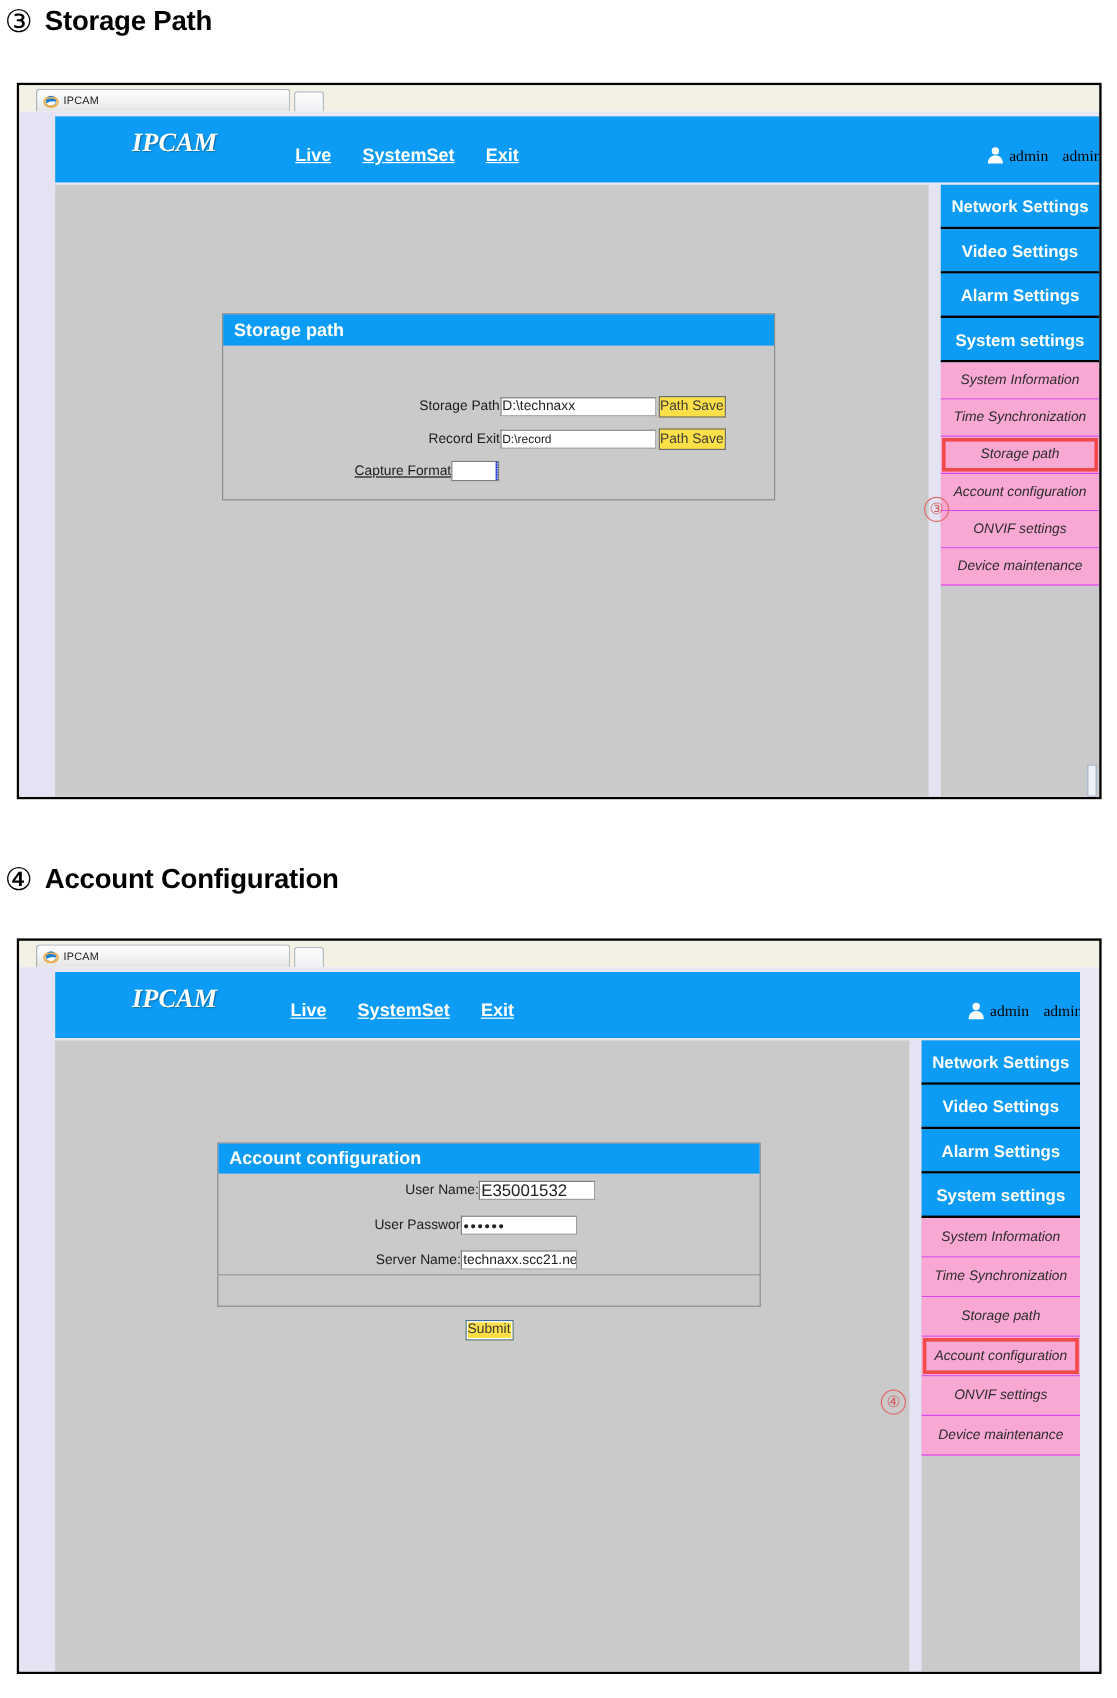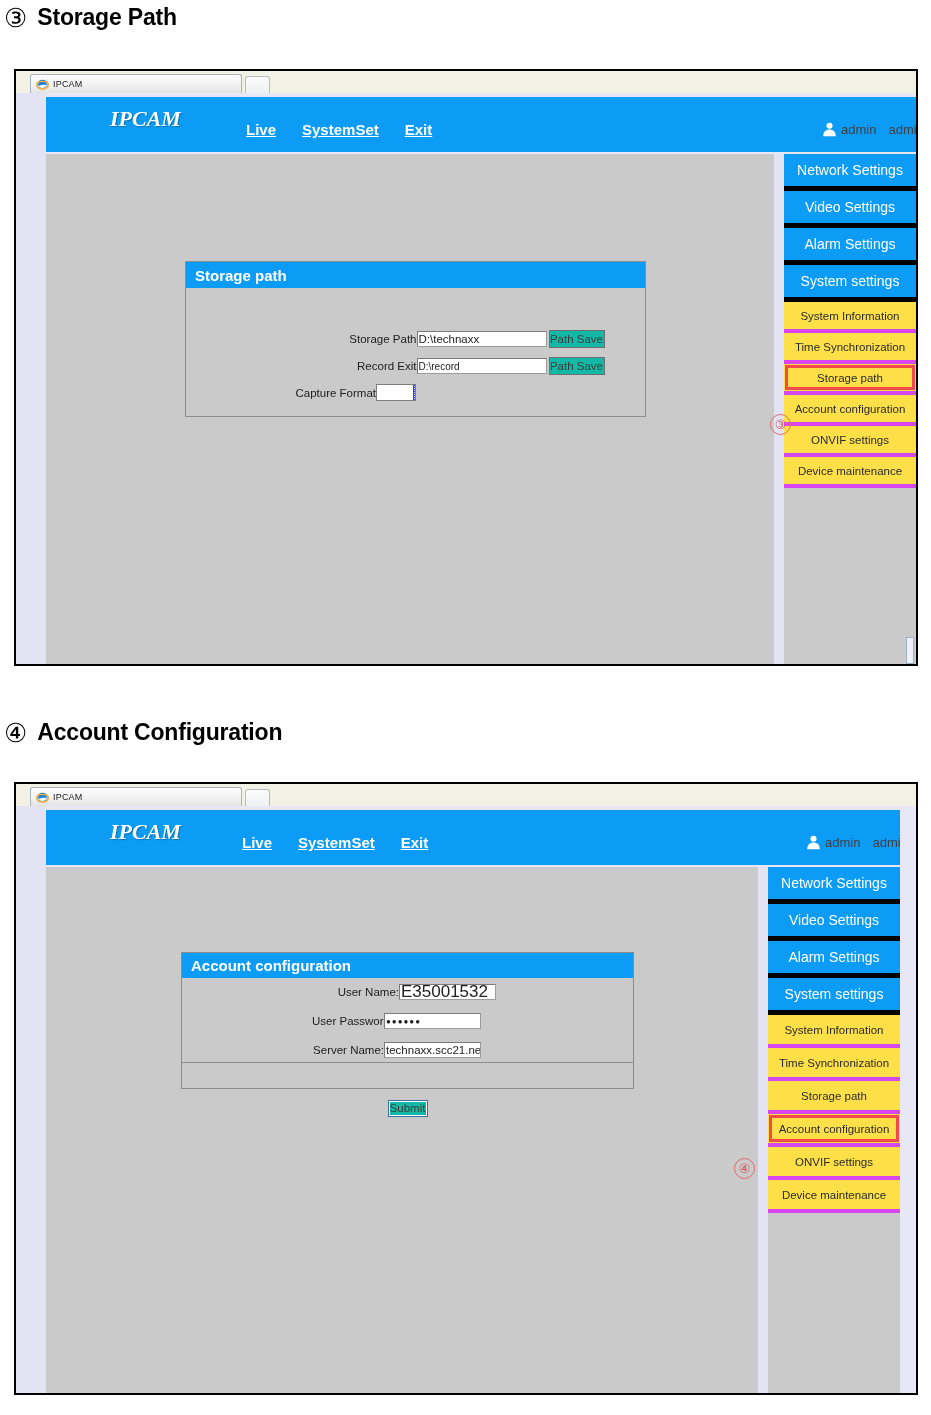--- a/index.html
+++ b/index.html
@@ -132,22 +132,22 @@
     font-family: "Liberation Sans", sans-serif;
     font-weight: bold;
     white-space: nowrap;
     text-decoration: underline;
   }
   .navlinks .navitem { cursor: pointer; }
   .userbox {
     position: absolute;
     display: flex;
     align-items: center;
-    color: #404040;
-    font-family: Liberation Sans, sans-serif;
+    color: #000000;
+    font-family: Liberation Serif, serif;
     white-space: nowrap;
   }
   .user-icon { flex: none; display: block; }
 
   
   .content-area {
     position: absolute;
     background: #cacaca;
   }
   .sidebar-gap {
@@ -164,27 +164,28 @@
     align-items: center;
     justify-content: center;
     font-family: "Liberation Sans", sans-serif;
     text-align: center;
     white-space: nowrap;
     position: relative;
   }
   .side-item.main {
     background: #0c9cf5;
     color: #ffffff;
-    font-weight: normal;
-    border-bottom: 5px solid #000000;
+    font-weight: bold;
+    border-bottom: 2px solid #000000;
   }
   .side-item.sub {
-    background: #fde047;
+    background: #f9a8d4;
     color: #2b2b2b;
-    border-bottom: 4px solid #d946ef;
+    border-bottom: 1px solid #d946ef;
+    font-style: italic;
   }
   .side-item.highlight::after {
     content: "";
     position: absolute;
     left: 1px; right: 1px; top: 1px; bottom: 1px;
     border: 3px solid #f24a4a;
     box-sizing: border-box;
     pointer-events: none;
   }
   .marker-circle {
@@ -236,21 +237,21 @@
     font-family: "Liberation Sans", sans-serif;
     color: #222;
     display: flex;
     align-items: center;
     padding: 0 1px;
     white-space: nowrap;
     overflow: hidden;
   }
   .win-button {
     box-sizing: border-box;
-    background: #14b8a6;
+    background: #fde047;
     border: 1px solid #6f6f6f;
     color: #3b3b3b;
     font-family: "Liberation Sans", sans-serif;
     display: flex;
     align-items: center;
     justify-content: center;
     white-space: nowrap;
   }
   .win-button.focus {
     border: 1px solid #3b6ea5;
@@ -405,21 +406,21 @@
           <span class="win-button" style="width:56px; height:18px; font-size:11.5px; margin-left:2px;">Path Save</span>
         </div>
 
         <div class="form-row" style="position:absolute; left:0; right:0; top:69px;">
           <span class="form-label" style="font-size:11.5px; width:190px;">Record Exit</span>
           <span class="text-input" style="width:130px; height:16px; font-size:10px;">D:\record</span>
           <span class="win-button" style="width:56px; height:18px; font-size:11.5px; margin-left:2px;">Path Save</span>
         </div>
 
         <div class="form-row" style="position:absolute; left:0; right:0; top:96px; justify-content:flex-start; padding-left:109px;">
-          <span class="form-label" style="font-size:11.5px; width:81px;">Capture Format</span>
+          <span class="form-label" style="font-size:11.5px; width:81px;text-decoration:underline;">Capture Format</span>
           <span class="select-box" style="width:40px; height:17px;">
             <span class="select-value" style="font-size:11px;">BMP</span>
             <span class="select-arrow">
                 <i></i>
               </span>
           </span>
         </div>
 
       </div>
     </div>
@@ -512,21 +513,21 @@
     </div>
 
     <div class="card" style="left:165px; top:146px; width:453px; height:111px;">
       <div class="card-title" style="height:25px; font-size:15px; padding-left:9px;">
         <span>Account configuration</span>
       </div>
       <div class="card-body" style="height:84px;">
 
         <div class="form-row" style="position:absolute; left:15px; right:0; top:6px; justify-content:flex-start; padding-left:130px;">
           <span class="form-label" style="font-size:11.5px; width:72px;">User Name:</span>
-          <span class="text-input" style="width:97px; height:16px; font-size:17px;">E35001532</span>
+          <span class="text-input" style="width:97px; height:16px; font-size:14px;">E35001532</span>
         </div>
 
         <div class="form-row" style="position:absolute; left:0; right:0; top:35px; justify-content:flex-start; padding-left:130px;">
           <span class="form-label" style="font-size:11.5px; width:72px;">User Password:</span>
           <span class="text-input" style="width:97px; height:16px; font-size:8px; letter-spacing:1px;">●●●●●●</span>
         </div>
 
         <div class="form-row" style="position:absolute; left:0; right:0; top:64px; justify-content:flex-start; padding-left:130px;">
           <span class="form-label" style="font-size:11.5px; width:72px;">Server Name:</span>
           <span class="text-input" style="width:97px; height:16px; font-size:11.5px;">technaxx.scc21.net</span>

